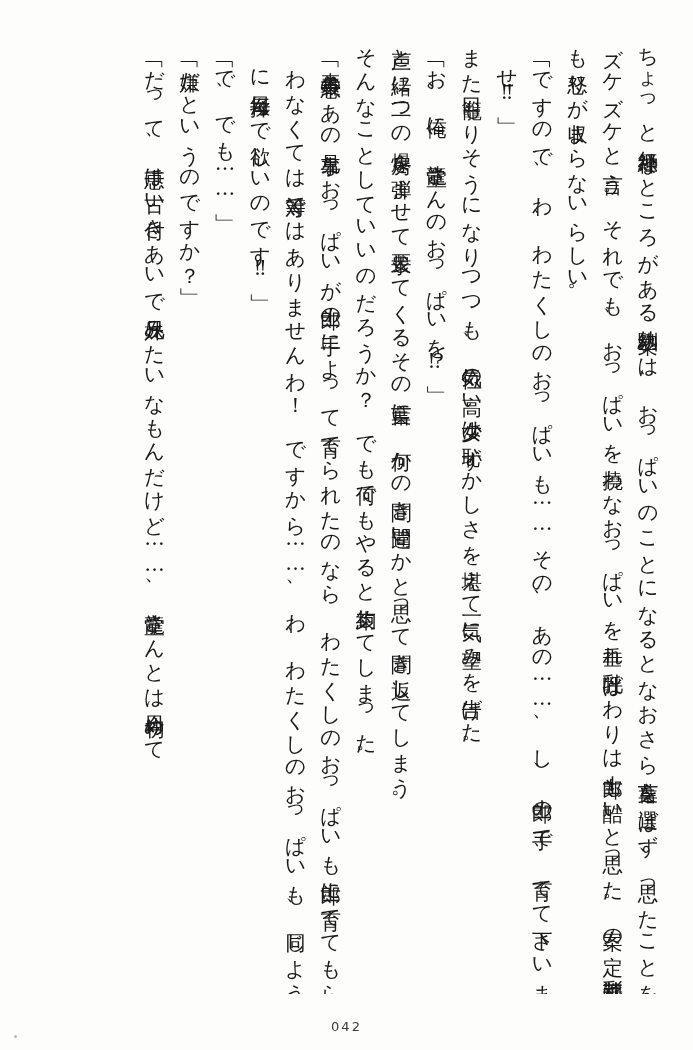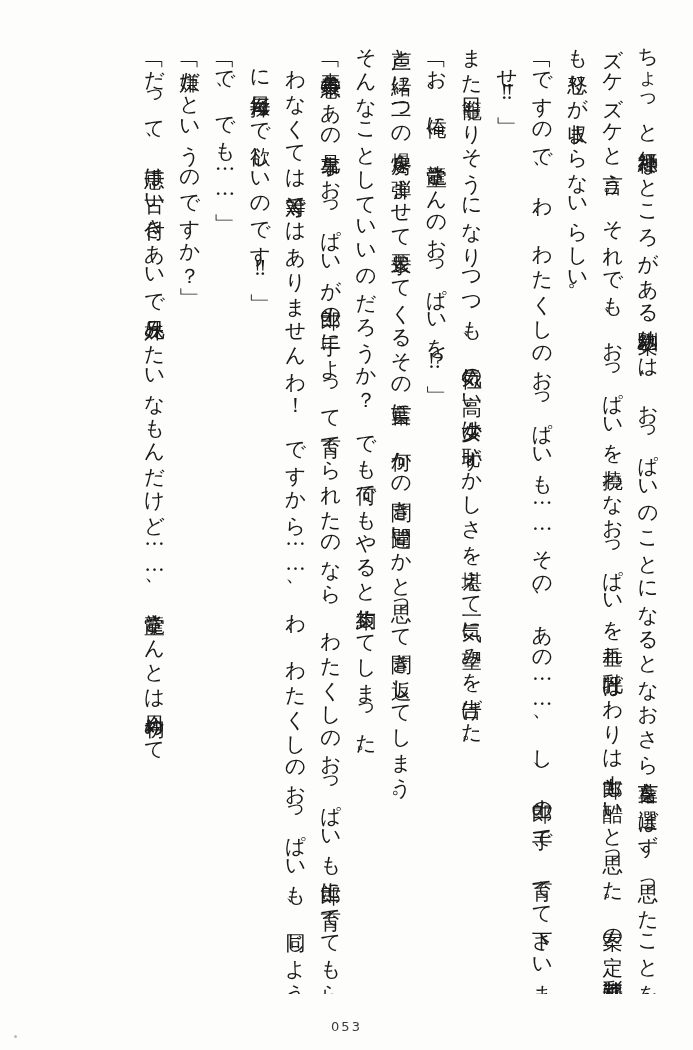--- a/index.html
+++ b/index.html
@@ -88,16 +88,16 @@
     <p class="para">また口籠もりそうになりつつも、気位の高い少女は恥ずかしさを堪えて一気に望みを告げた。</p>
     <p class="para indent">「お、俺に、龍堂さんのおっぱいを⁉」</p>
     <p class="para">声と一緒に二つの爆房を弾ませて要求してくるその言葉に、何かの聞き間違いかと思って聞き返してしまう。</p>
     <p class="para">そんなことしていいのだろうか？　でも何でもやると約束してしまった。</p>
     <p class="para indent">「真美谷千恵のあの見事なおっぱいが士郎の手によって育てられたのなら、わたくしのおっぱいも士郎に育ててもらわなくては対等ではありませんわ！　ですから……、わ、わたくしのおっぱいも、同じように毎日揉んで欲しいのです‼」</p>
     <p class="para indent">「で、でも……」</p>
     <p class="para indent">「嫌だというのですか？」</p>
     <p class="para indent">「だって、千恵は古い付きあいで兄妹みたいなもんだけど……、龍堂さんとは今日初めて</p>
   </div>
 
-  <div id="page-number">053</div>
+  <div id="page-number">042</div>
   <div id="gutter-mark"></div>
 
 </div>
 
 </body></html>

